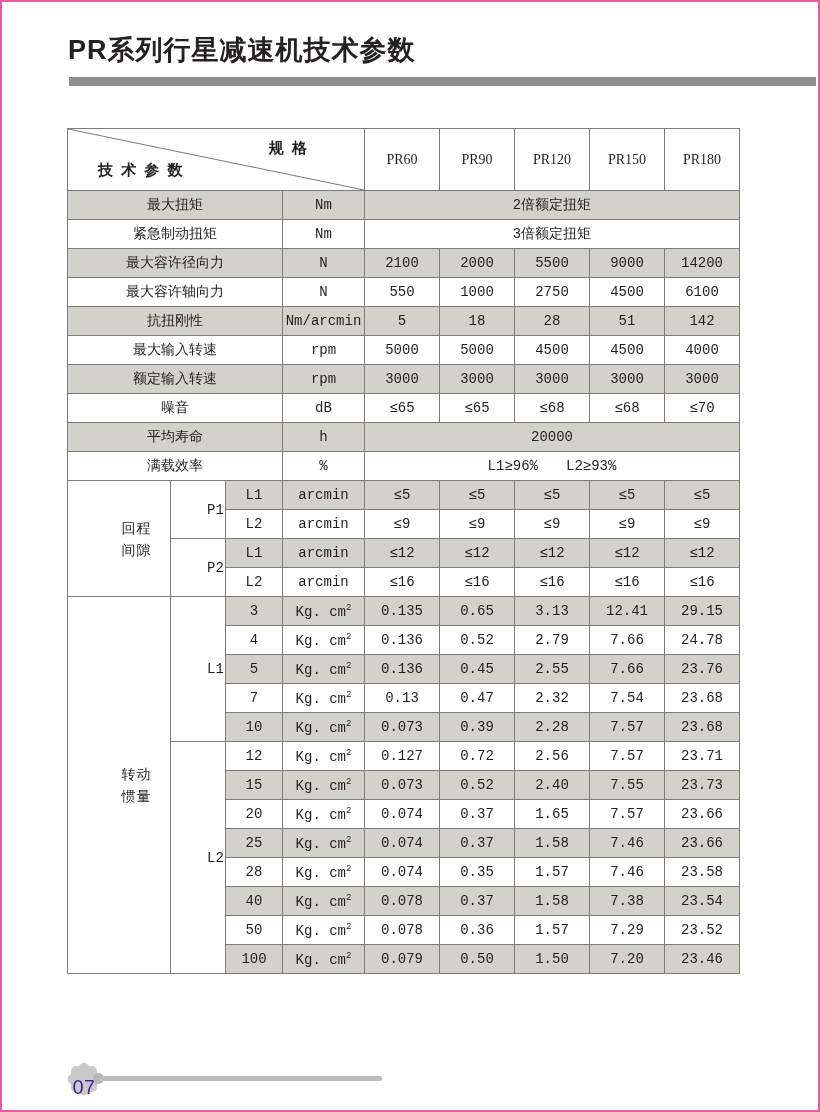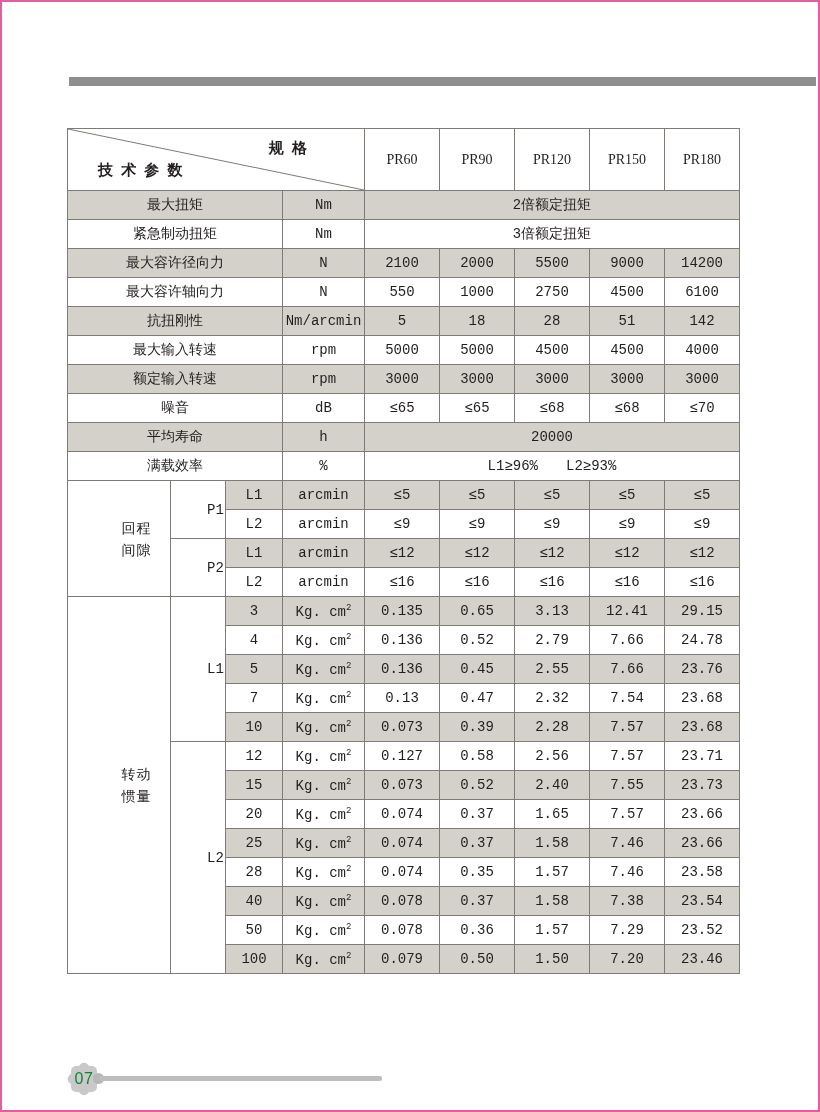--- a/index.html
+++ b/index.html
@@ -49,38 +49,39 @@
   }
   .corner .bottom-label {
     position: absolute; bottom: 10px; left: 30px;
     font-size: 15px; font-weight: bold; letter-spacing: 2px; margin-top: 8px;
   }
   sup { font-size: 9px; font-family: "Liberation Mono", "DejaVu Sans Mono", monospace; }
   .footer-gear {
     position: absolute; left: 62px; top: 1057px; width: 40px; height: 40px;
   }
   .footer-gear .pageno {
-    position: absolute; left: 0; top: 0; width: 40px; height: 40px;
+    position: absolute; left: 0; top: 8px; width: 40px; height: 40px;
     display: flex; align-items: center; justify-content: center;
-    font-size: 16px; color: #15803d; letter-spacing: 0.5px;
+    font-size: 20px; color: #4c1d95; letter-spacing: 0.5px;
   }
   .footer-rule {
     position: absolute; left: 97px; top: 1074px; width: 283px; height: 5px;
     background: #bdbdbd; border-radius: 2px;
   }
   .footer-rule-dot {
     position: absolute; left: 91px; top: 1071px; width: 11px; height: 11px;
     border-radius: 50%; background: #b7b7b7;
   }
 </style>
 </head>
 <body>
 
 <div class="page">
 
+  <div class="title">PR系列行星减速机技术参数</div>
   <div class="title-bar"></div>
 
   <table class="spec">
     <colgroup>
       <col style="width:103px">
         <col style="width:55px">
         <col style="width:57px">
         <col style="width:82px">
       <col style="width:75px">
         <col style="width:75px">
@@ -271,21 +272,21 @@
       <td class="mono">0.39</td>
       <td class="mono">2.28</td>
       <td class="mono">7.57</td>
       <td class="mono">23.68</td>
     </tr>
     <tr>
       <td rowspan="8" class="grp mono">L2</td>
       <td class="mono">12</td>
       <td class="mono"><span>Kg. cm</span><sup>2</sup></td>
       <td class="mono">0.127</td>
-      <td class="mono">0.58</td>
+      <td class="mono">0.72</td>
       <td class="mono">2.56</td>
       <td class="mono">7.57</td>
       <td class="mono">23.71</td>
     </tr>
     <tr class="shade">
       <td class="mono">15</td>
       <td class="mono"><span>Kg. cm</span><sup>2</sup></td>
       <td class="mono">0.073</td>
       <td class="mono">0.52</td>
       <td class="mono">2.40</td>

